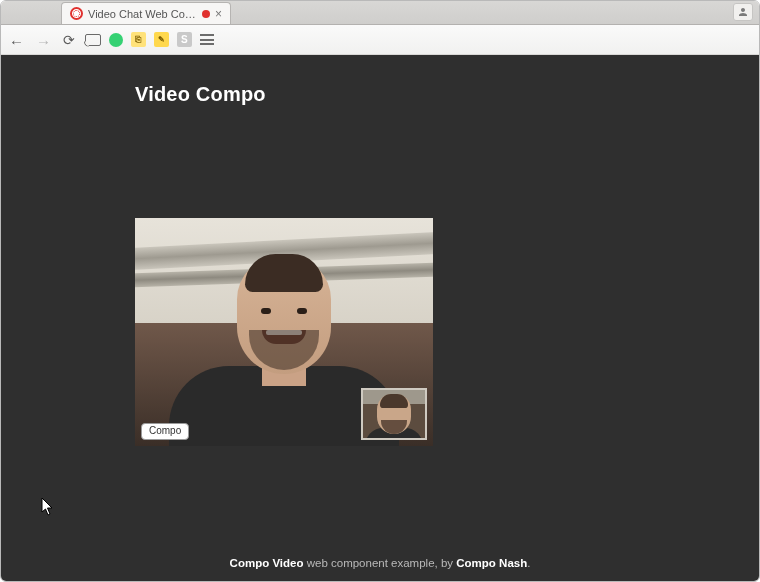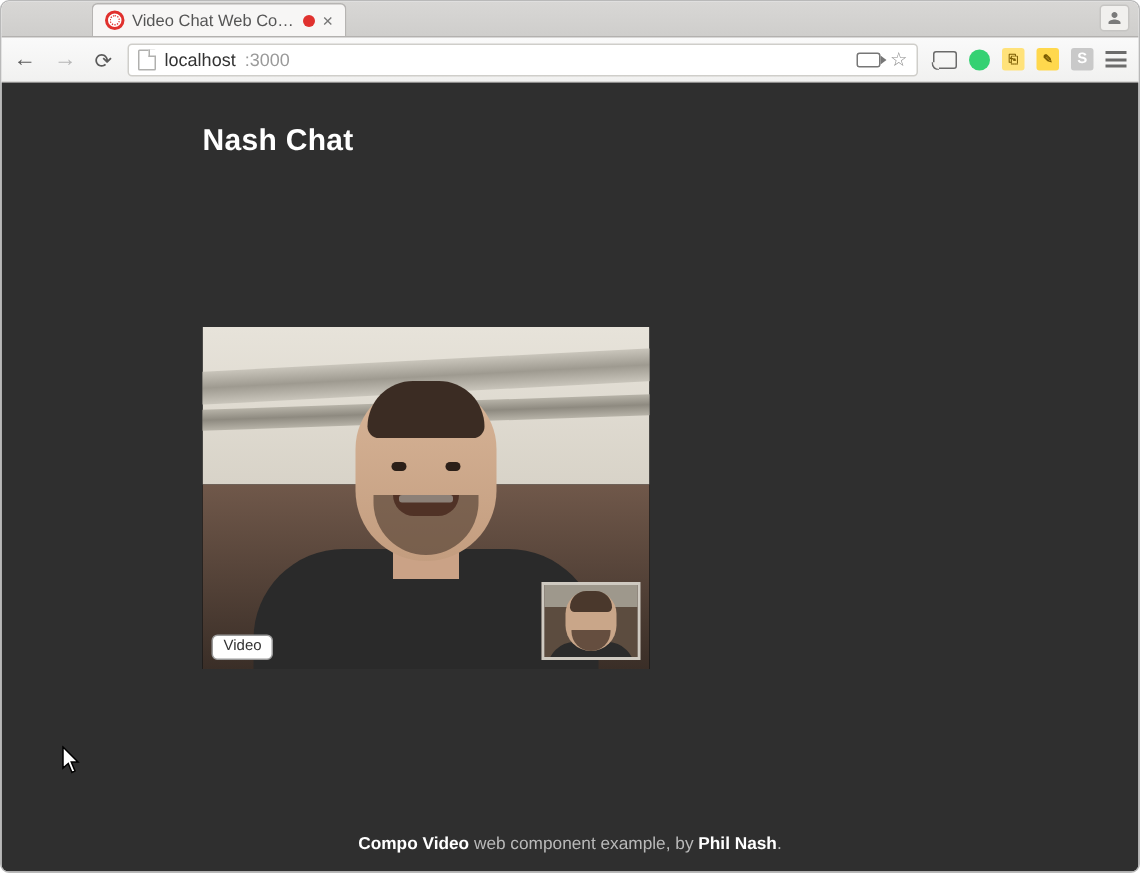--- a/index.html
+++ b/index.html
@@ -112,45 +112,37 @@
         </svg>
     </div>
   </div>
 
   <div class="toolbar">
     <div class="nav-btns">
       <span class="arrow">←</span>
       <span class="arrow disabled">→</span>
       <span class="reload">⟳</span>
     </div>
-    <div class="omnibox">
-      <span class="page-icon"></span>
-      <span class="url-host">localhost</span>
-        <span class="url-port">:3000</span>
-      <span class="spacer"></span>
-      <span class="cam"></span>
-      <span class="star">☆</span>
-    </div>
     <div class="ext">
       <span class="cast"></span>
       <span class="greendot"></span>
       <span class="sq ev">⎘</span>
       <span class="sq pk">✎</span>
       <span class="sq s">S</span>
       <span class="ham">
           <span></span>
           <span></span>
           <span></span>
         </span>
     </div>
   </div>
 
   <div class="viewport">
     <div class="page">
-      <h1 class="page-title">Nash Chat</h1>
+      <h1 class="page-title">Video Compo</h1>
 
       <div class="video-wrap">
         <div class="main-feed">
           <div class="ceiling"></div>
           <div class="pipe1"></div>
           <div class="pipe2"></div>
           <div class="wallbelow"></div>
           <div class="person">
             <div class="torso"></div>
             <div class="neck"></div>
@@ -166,26 +158,26 @@
           </div>
         </div>
         <div class="pip">
           <div class="bg"></div>
           <div class="sh"></div>
           <div class="h2">
               <div class="hair2"></div>
               <div class="beard2"></div>
             </div>
         </div>
-        <button class="hangup">Video</button>
+        <button class="hangup">Compo</button>
       </div>
     </div>
 
     <div class="footer">
-      <span class="strong">Compo Video</span><span> web component example, by </span><span class="strong">Phil Nash</span><span>.</span>
+      <span class="strong">Compo Video</span><span> web component example, by </span><span class="strong">Compo Nash</span><span>.</span>
     </div>
 
     <div class="cursor">
       <svg viewBox="0 0 14 20">
           <path d="M1 1 L1 15 L4.5 12 L7 18 L9 17 L6.5 11 L11 11 Z" fill="#fff" stroke="#000" stroke-width="1"></path>
         </svg>
     </div>
   </div>
 
 </div>

